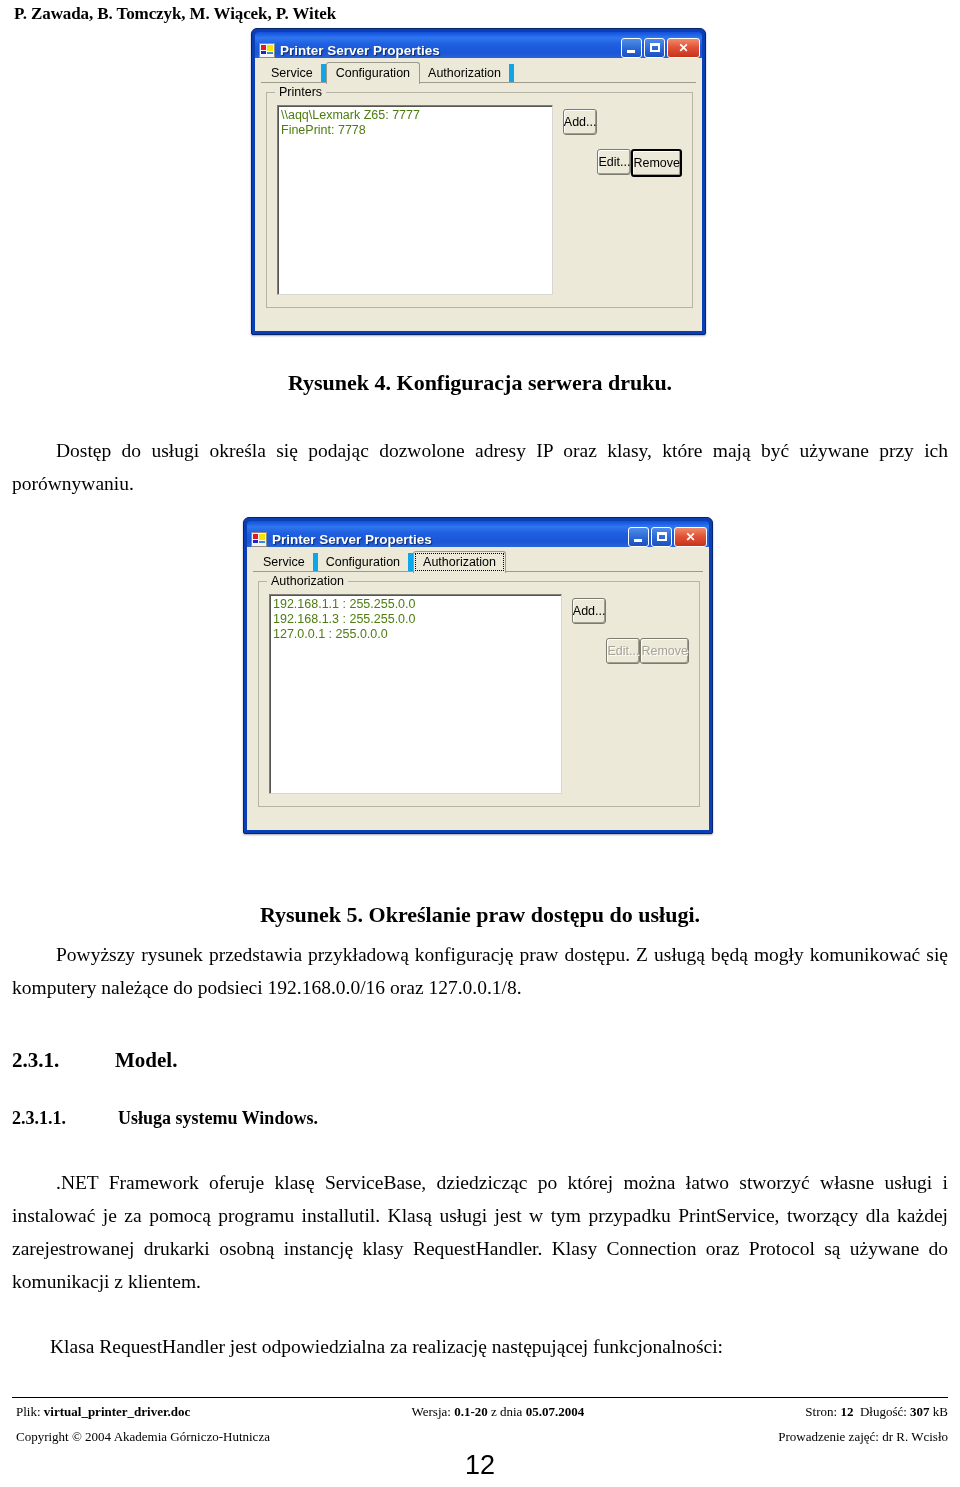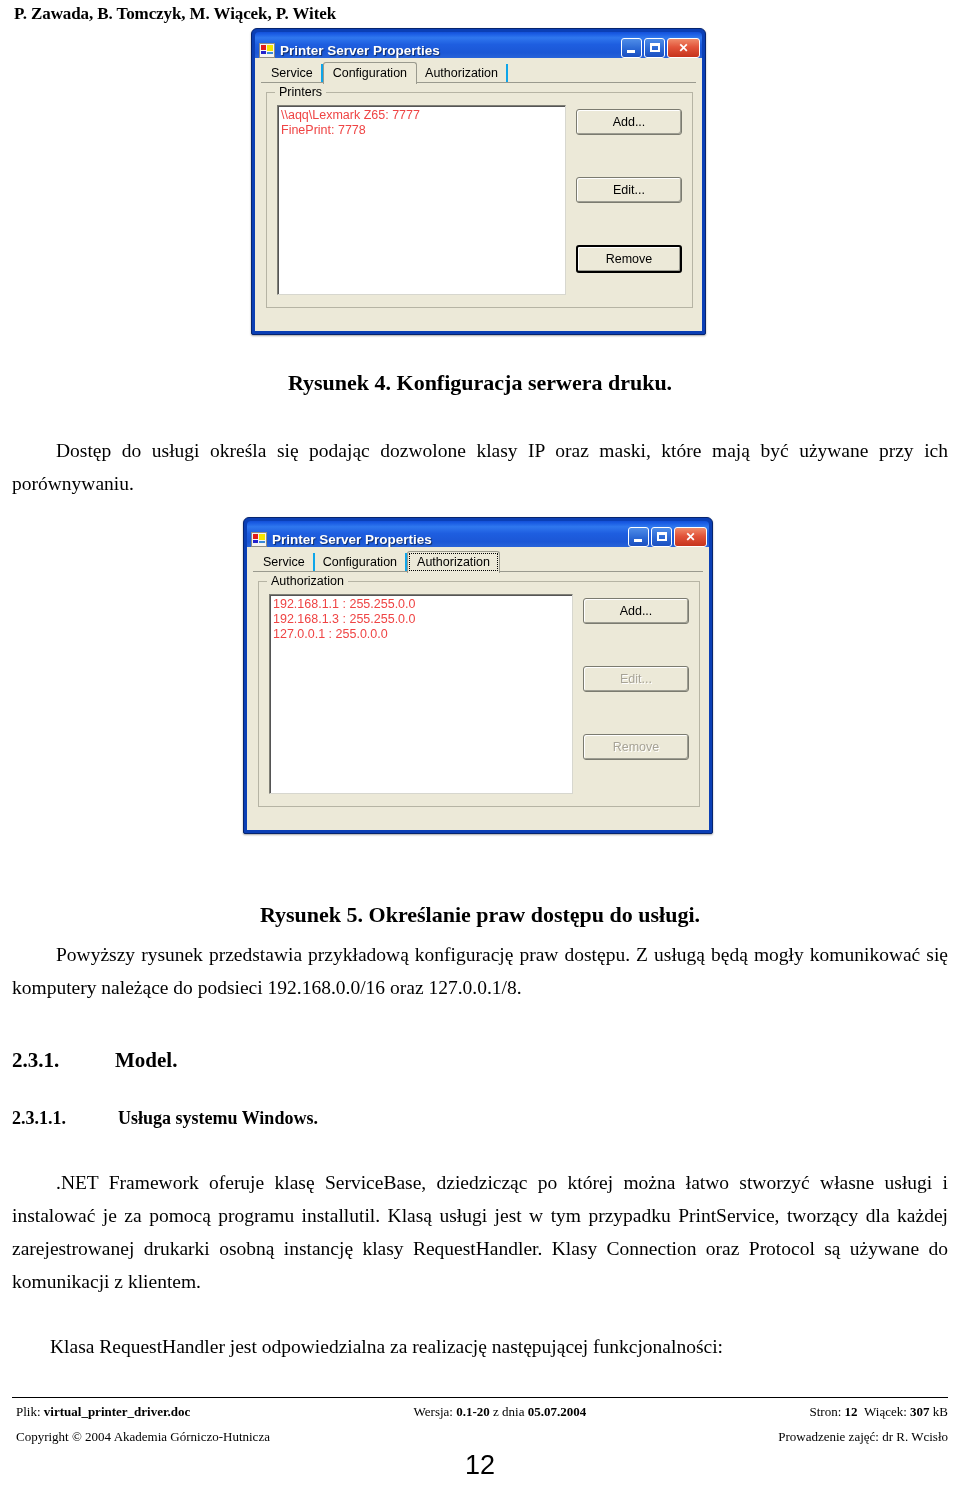--- a/index.html
+++ b/index.html
@@ -124,21 +124,21 @@
     padding-left: 2px;
   }
   .tab {
     font-size: 12.5px;
     color: #000;
     padding: 1px 8px 2px 8px;
     line-height: 16px;
     position: relative;
     white-space: nowrap;
     background: transparent;
-    border-right: 2px solid #0ea5e9;
+    border-right: 5px solid #0ea5e9;
   }
   .tab.selected {
     background: #ece9d8;
     border: 1px solid #9a9a8e;
     border-bottom: none;
     border-radius: 3px 3px 0 0;
     margin-bottom: -1px;
     padding: 2px 9px 3px 9px;
     z-index: 3;
     border-right: 1px solid #9a9a8e;
@@ -180,28 +180,27 @@
     flex: 1 1 auto;
     background: #ffffff;
     border: 1px solid #7f7f76;
     border-right-color: #d7d7cf;
     border-bottom-color: #d7d7cf;
     box-shadow: inset 1px 1px 0 #555;
     padding: 2px 3px;
     overflow: hidden;
     font-size: 12.5px;
     line-height: 15px;
-    color: #ef4444;
+    color: #4d7c0f;
   }
   .listbox .row { white-space: nowrap; }
 
   .btncol {
     flex: 0 0 106px;
     display: flex;
-    flex-direction: column;
     justify-content: flex-start;
     padding-top: 2px;
   }
   .btn {
     height: 24px;
     background: #ece9d8;
     border: 1px solid #7b7b70;
     border-radius: 3px;
     box-shadow: inset -1px -1px 0 #9d9d92, inset 1px 1px 0 #ffffff;
     font-size: 12.5px;
@@ -322,21 +321,21 @@
           <div class="btn sp-add">Add...</div>
           <div class="btn sp-edit">Edit...</div>
           <div class="btn default sp-rem">Remove</div>
         </div>
       </div>
     </div>
   </div>
 </div>
 
 <div class="fig-caption" style="top:370px;">Rysunek 4. Konfiguracja serwera druku.</div>
-<div class="para" style="top:434px;">Dostęp do usługi określa się podając dozwolone klasy IP oraz maski, które mają być używane przy ich porównywaniu.</div>
+<div class="para" style="top:434px;">Dostęp do usługi określa się podając dozwolone adresy IP oraz klasy, które mają być używane przy ich porównywaniu.</div>
 
 <div class="xp-dialog d2">
   <div class="titlebar">
     <span class="title-icon">
       <i class="q1"></i>
         <i class="q2"></i>
         <i class="q3"></i>
         <i class="q4"></i>
     </span>
     <span class="title-text">Printer Server Properties</span>
@@ -400,21 +399,21 @@
   </span>
   <span class="fc">
     <span>Wersja:</span>
     <b class="nb">0.1-20</b>
     <span>z dnia</span>
     <b class="nb">05.07.2004</b>
   </span>
   <span class="fr">
     <span>Stron:</span>
     <b class="nb">12</b>
-    &nbsp;<span>Wiącek:</span>
+    &nbsp;<span>Długość:</span>
     <b class="nb">307</b>
     <span>kB</span>
   </span>
 </div>
 
 <div class="footer-row r2">
   <span class="fl">Copyright © 2004 Akademia Górniczo-Hutnicza</span>
   <span class="fc"></span>
   <span class="fr">Prowadzenie zajęć: dr R. Wcisło</span>
 </div>

